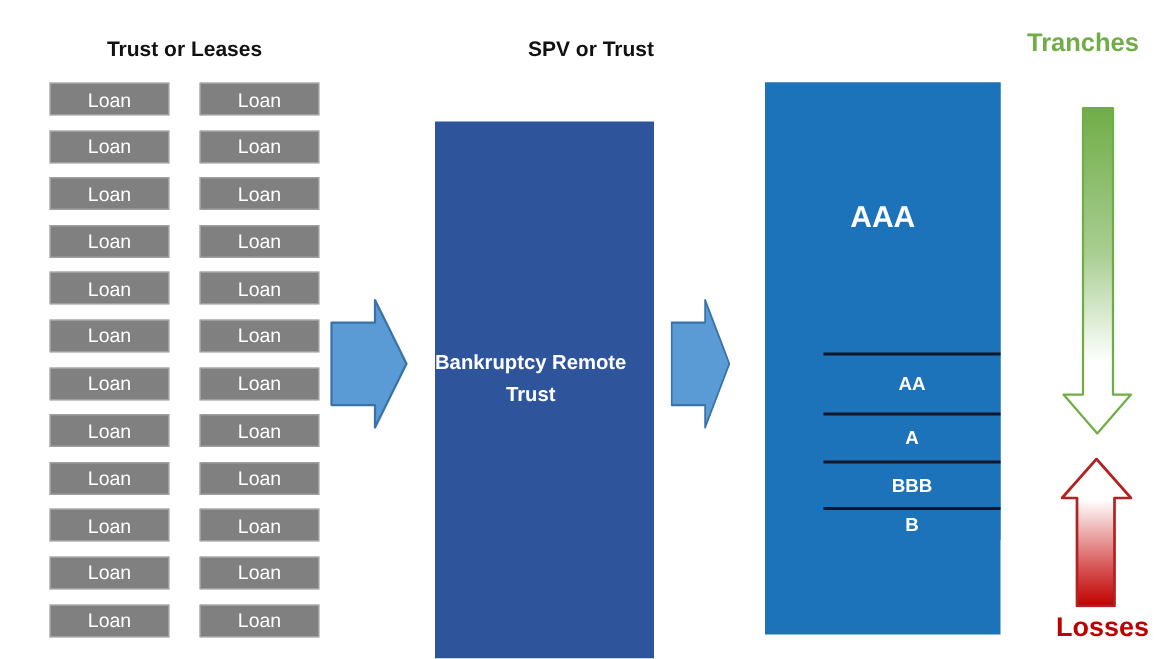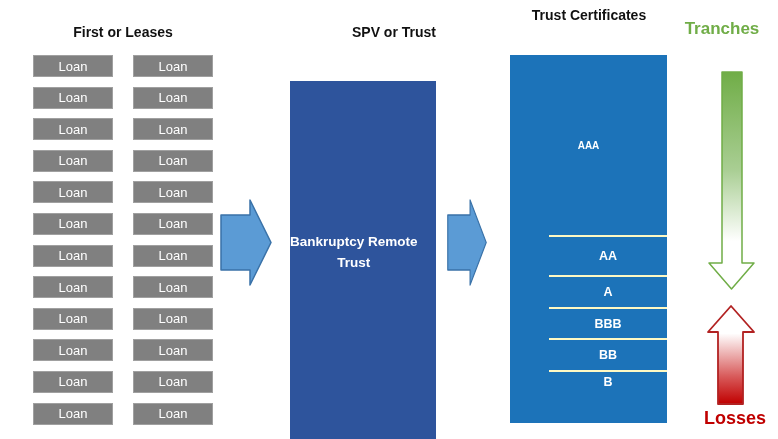--- a/index.html
+++ b/index.html
@@ -79,22 +79,22 @@
   .tranche-seg {
     box-sizing: border-box;
     display: flex;
     align-items: center;
     justify-content: center;
     color: #ffffff;
     font-weight: bold;
     font-size: 12.5px;
     background: var(--tranche-blue, #1C73B9);
   }
-  .tranche-seg + .tranche-seg { border-top: 2px solid #fef9c3; margin-left: 39px; }
-  .tranche-seg.first { font-size: 10px; }
+  .tranche-seg + .tranche-seg { border-top: 2px solid #0f172a; margin-left: 39px; }
+  .tranche-seg.first { font-size: 20px; }
 
   
   .principal-label {
     position: absolute;
     left: 666px;
     top: 18px;
     width: 112px;
     text-align: center;
     color: var(--green, #70AD47);
     font-size: 17px;
@@ -117,21 +117,21 @@
     stroke: var(--arrow-blue-stroke, #3A72A8);
     stroke-width: 1.5;
     stroke-linejoin: round;
   }
 </style>
 </head>
 <body>
 
 <div class="canvas">
 
-  <div class="section-header" style="left:23px; top:22px; width:200px;">First or Leases</div>
+  <div class="section-header" style="left:23px; top:22px; width:200px;">Trust or Leases</div>
   <div class="loan-col" style="left:33px;" id="loan-col-1">
       <div class="loan-box">Loan</div>
       <div class="loan-box">Loan</div>
       <div class="loan-box">Loan</div>
       <div class="loan-box">Loan</div>
       <div class="loan-box">Loan</div>
       <div class="loan-box">Loan</div>
       <div class="loan-box">Loan</div>
       <div class="loan-box">Loan</div>
       <div class="loan-box">Loan</div>
@@ -164,28 +164,26 @@
       <div>Bankruptcy Remote</div>
       <div>Trust</div>
     </div>
   </div>
 
   <svg class="block-arrow abs" style="left:447px; top:199px;" width="40" height="87" viewBox="0 0 52 87" preserveAspectRatio="none">
     <polygon points="1,16 30,16 30,1 51,43.5 30,86 30,71 1,71"></polygon>
   </svg>
 
   <div class="section-header" style="left:500px; top:5px; width:178px;">
-    <div>Trust Certificates</div>
   </div>
   <div class="tranche-stack" id="tranche-stack">
       <div class="tranche-seg first" style="height: 180px;">AAA</div>
       <div class="tranche-seg" style="height: 40px;">AA</div>
       <div class="tranche-seg" style="height: 32px;">A</div>
       <div class="tranche-seg" style="height: 31px;">BBB</div>
-      <div class="tranche-seg" style="height: 32px;">BB</div>
       <div class="tranche-seg" style="height: 22px;">B</div>
     </div>
 
   <div class="principal-label">
     <div>Tranches</div>
   </div>
   <svg class="abs" style="left:708px; top:71px;" width="47" height="220" viewBox="0 0 47 220">
     <defs>
       <linearGradient id="gGrad" x1="0" y1="0" x2="0" y2="1">
         <stop offset="0" style="stop-color: var(--green, #70AD47);"></stop>

